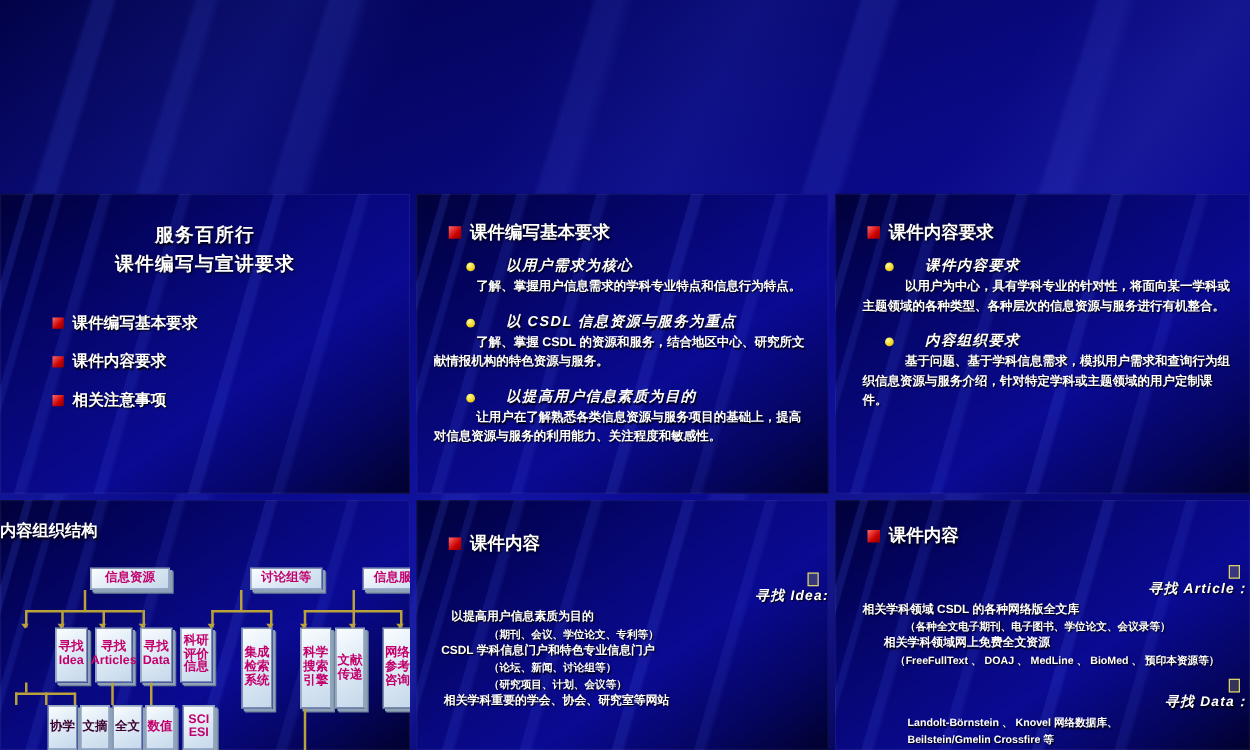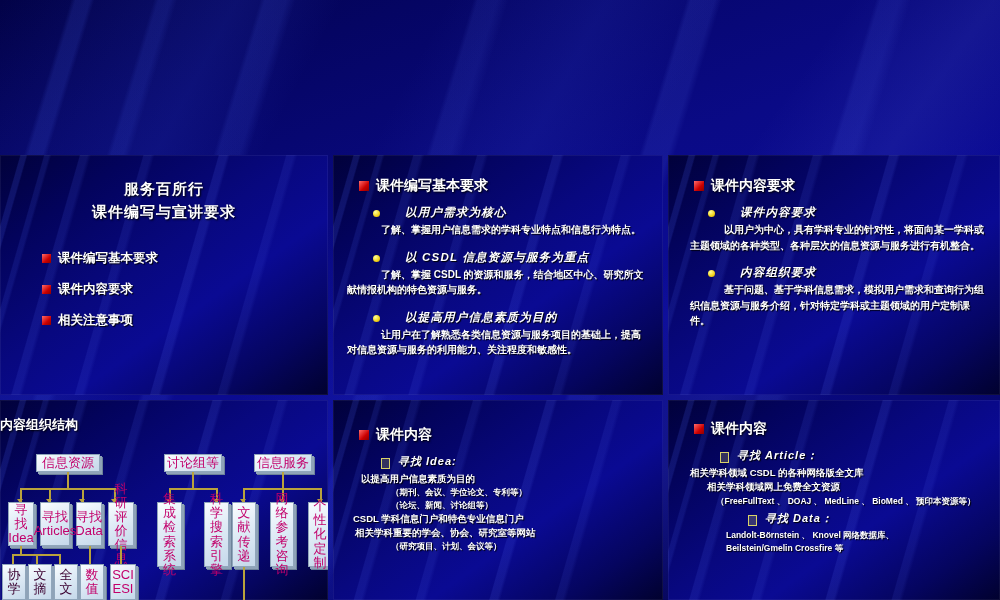--- a/index.html
+++ b/index.html
@@ -66,38 +66,38 @@
        background:radial-gradient(circle at 35% 30%,#ffff9b,#f2d21a 60%,#c9a800);}
   .lvl1 .t{font-size:11.5px;font-weight:bold;font-style:italic;letter-spacing:1.2px;
            text-shadow:1px 1px 1px #000;margin-left:16px;}
   .para{font-size:10px;line-height:1.55;margin:2px 14px 12px 14px;text-indent:34px;
         font-weight:bold;text-shadow:1px 1px 1px #000;}
   .para.i2{margin-left:22px;margin-right:16px;}
 
   
   .sq-hollow{width:7px;height:9px;flex:none;margin:4px 8px 0 0;
       border:1px solid #d9d36a;background:rgba(200,190,90,.25);}
-  .lvl1b{display:flex;align-items:flex-end;margin:2px 0 3px 48px;}
+  .lvl1b{display:flex;align-items:flex-end;margin:2px 0 3px 48px;flex-direction:column;}
   .lvl1b .t{font-size:11px;font-weight:bold;font-style:italic;letter-spacing:1px;
             text-shadow:1px 1px 1px #000;}
   .line{font-size:9.5px;font-weight:bold;text-shadow:1px 1px 1px #000;line-height:1.5;}
   .l1{margin-left:28px;} .l2{margin-left:58px;}
   .small{font-size:8.5px;}
 
   
   .diag-title{font-size:13px;font-weight:bold;margin-top:16px;
               text-shadow:1px 1px 2px #000;}
   .diag{position:absolute;left:0;top:42px;width:328px;height:158px;}
   .node{position:absolute;box-sizing:border-box;
         background:linear-gradient(150deg,#fafdff 0%,#e2edf7 40%,#c5d8ea 100%);
         border:1px solid #90a6bb;
-        color:#c2006b;font-weight:normal;text-align:center;
+        color:#c2006b;font-weight:bold;text-align:center;
         box-shadow:2px 2px 0 #8fa3b8, 3px 3px 0 #6d8299;
         display:flex;align-items:center;justify-content:center;
-        font-size:13px;line-height:1.08;}
+        font-size:10px;line-height:1.08;margin-left:36px;}
   .node.dark{color:#3a0030;}
   .conn{position:absolute;background:#b9a23c;}
   .h{height:1.5px;} .v{width:1.5px;}
   .tip{position:absolute;width:0;height:0;border-left:3px solid transparent;
        border-right:3px solid transparent;border-top:4px solid #b9a23c;}
 </style>
 </head>
 <body>
 
 <div id="page">
@@ -238,37 +238,38 @@
       <div class="head" style="margin-top:26px;">
         <span class="sq"></span>
         <span class="htxt">课件内容</span>
       </div>
       <div class="lvl1b">
         <span class="sq-hollow"></span>
         <span class="t">寻找 Idea:</span>
       </div>
       <div class="line l1">以提高用户信息素质为目的</div>
       <div class="line small l2">（期刊、会议、学位论文、专利等）</div>
+      <div class="line l1" style="margin-left:20px;">CSDL 学科信息门户和特色专业信息门户</div>
       <div class="line small l2">（论坛、新闻、讨论组等）</div>
-      <div class="line l1" style="margin-left:20px;">CSDL 学科信息门户和特色专业信息门户</div>
+      <div class="line small l2">（研究项目、计划、会议等）</div>
       <div class="line l1" style="margin-left:22px;">相关学科重要的学会、协会、研究室等网站</div>
-      <div class="line small l2">（研究项目、计划、会议等）</div>
     </div>
 
     <div class="slide s6">
       <div class="head" style="margin-top:20px;">
         <span class="sq"></span>
         <span class="htxt">课件内容</span>
       </div>
 
       <div class="lvl1b" style="margin-left:52px;">
         <span class="sq-hollow"></span>
         <span class="t">寻找 Article：</span>
       </div>
       <div class="line" style="margin-left:22px;">相关学科领域 CSDL 的各种网络版全文库</div>
+      <div class="line small" style="margin-left:56px;">（各种全文电子期刊、电子图书、学位论文、会议录等）</div>
       <div class="line" style="margin-left:22px;padding-left:17px;">相关学科领域网上免费全文资源</div>
       <div class="line small" style="margin-left:48px;">（FreeFullText 、 DOAJ 、 MedLine 、 BioMed 、 预印本资源等）</div>
 
       <div class="lvl1b" style="margin-left:80px;margin-top:4px;">
         <span class="sq-hollow"></span>
         <span class="t">寻找 Data：</span>
       </div>
       <div class="line small" style="margin-left:58px;">Landolt-Börnstein 、  Knovel 网络数据库、</div>
       <div class="line small" style="margin-left:58px;">Beilstein/Gmelin Crossfire  等</div>
     </div>

